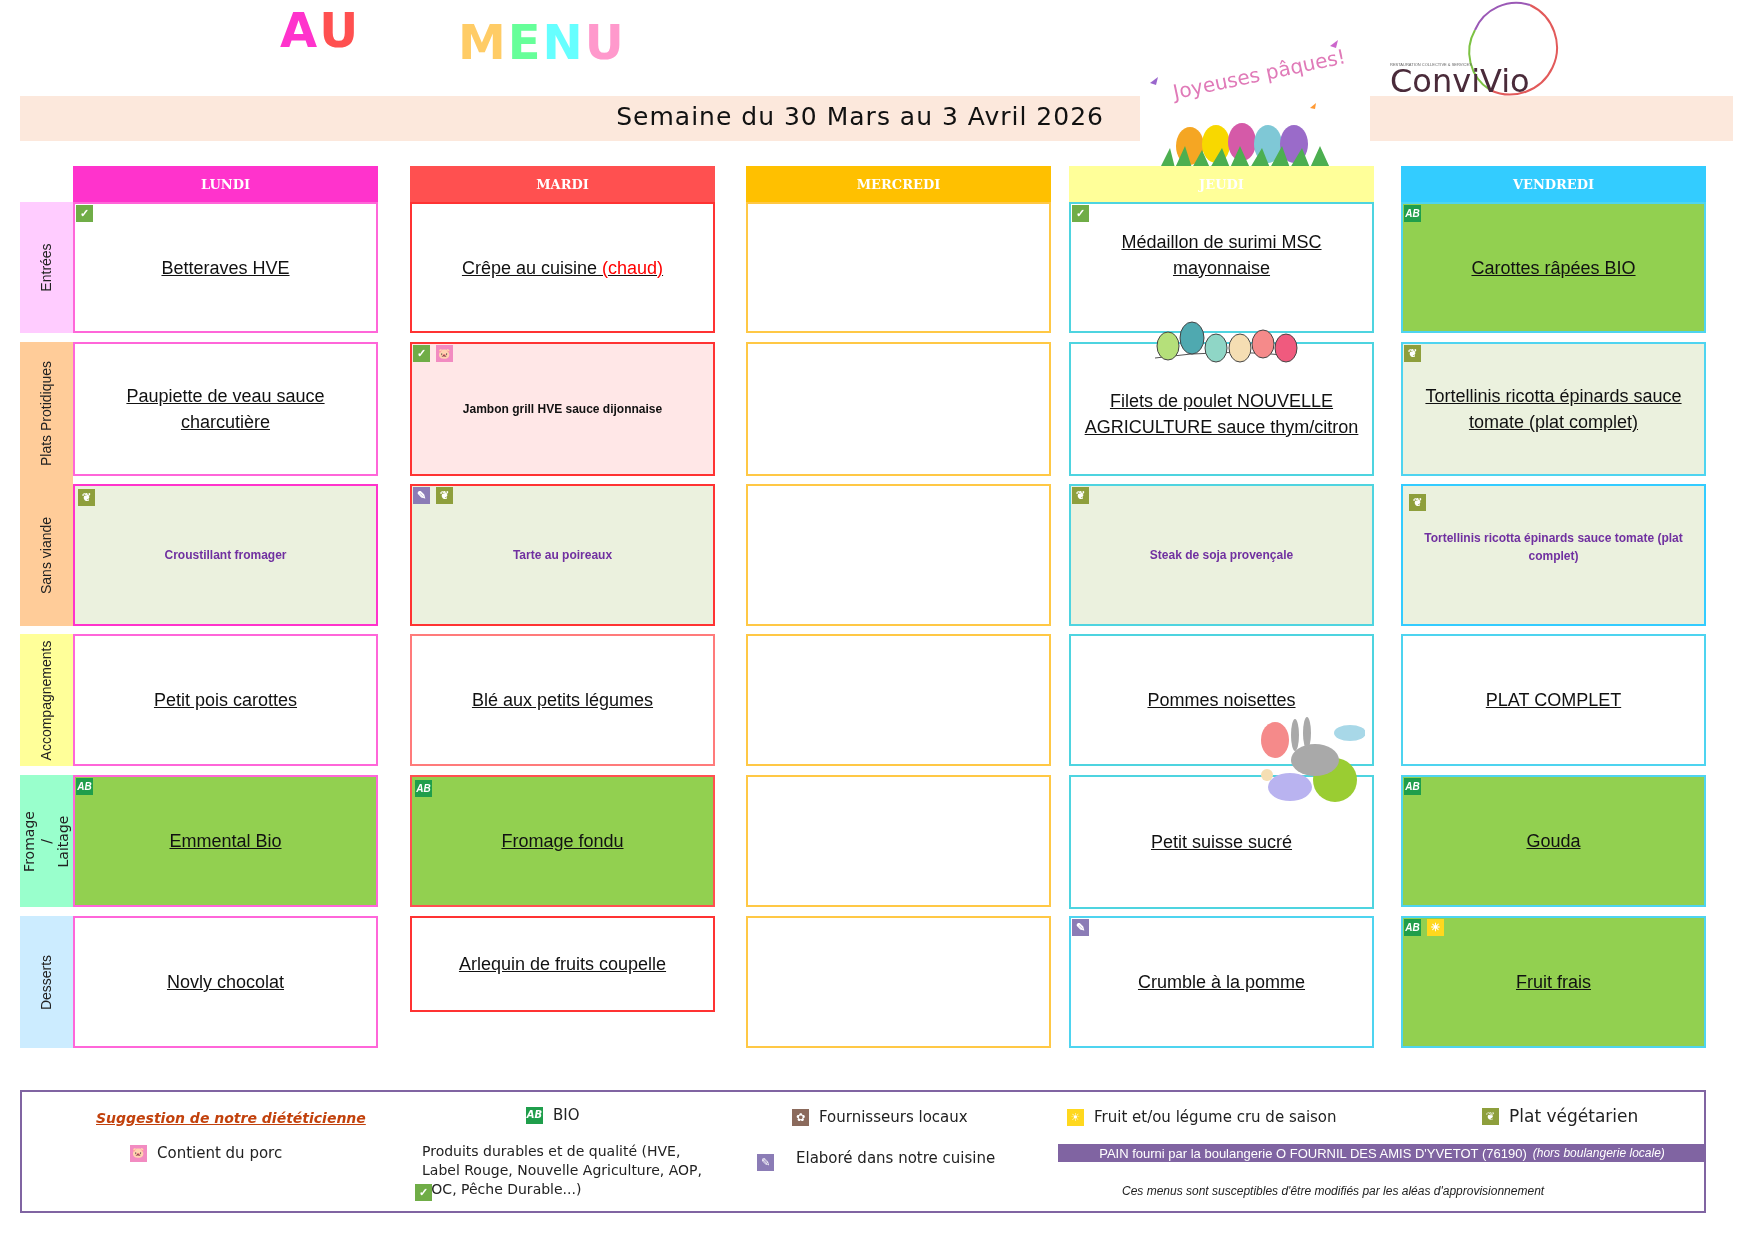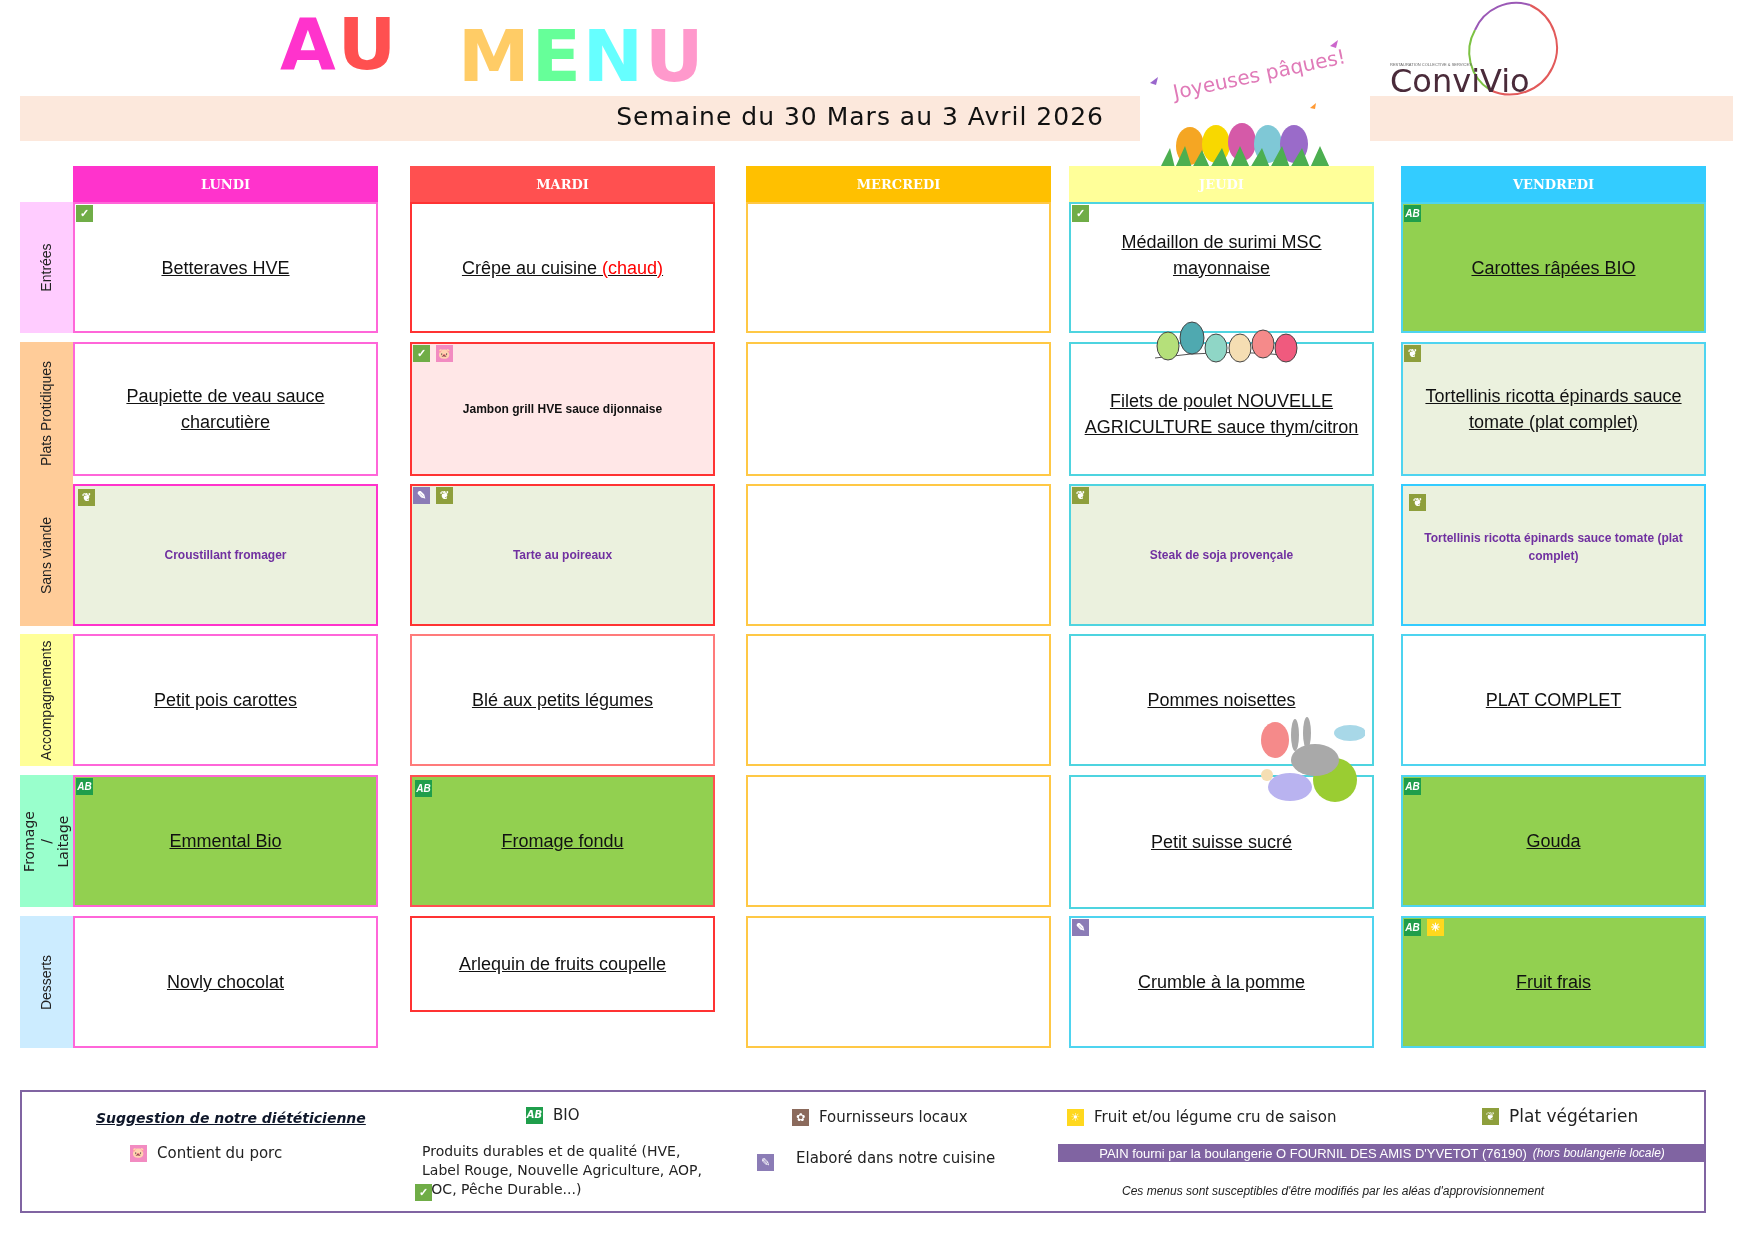--- a/index.html
+++ b/index.html
@@ -1,18 +1,18 @@
 <!DOCTYPE html>
 <html><head>
 <meta charset="utf-8">
 <style>
   * { box-sizing: border-box; margin: 0; padding: 0; }
   body { width: 1754px; height: 1240px; background: #ffffff; position: relative; overflow: hidden; font-family: "Liberation Sans", sans-serif; }
   .abs { position: absolute; }
-  .title-word { position: absolute; font-family: "DejaVu Sans", sans-serif; font-weight: bold; font-size: 72px; letter-spacing: 2px; }
+  .title-word { position: absolute; font-family: "DejaVu Sans", sans-serif; font-weight: bold; font-size: 48px; letter-spacing: 2px; }
   .title-word span { display: inline-block; }
   .banner { position: absolute; left: 20px; top: 96px; width: 1120px; height: 45px; background: #FCE8DC; }
   .banner-right { position: absolute; left: 1370px; top: 96px; width: 363px; height: 45px; background: #FCE8DC; }
   .banner-text { position: absolute; right: 36px; top: 6px; font-size: 25px; color: #111; font-family: "DejaVu Sans", sans-serif; letter-spacing: 1px; }
   .easter-art { position: absolute; left: 1140px; top: 28px; width: 225px; height: 140px; }
   .logo { position: absolute; left: 1380px; top: 0px; width: 200px; height: 100px; }
   .logo-text { position: absolute; left: 10px; top: 28px; font-size: 32px; color: #4a2b3a; font-family: "DejaVu Sans", sans-serif; letter-spacing: 0px; margin-top: 34px; }
   .logo-sub { position: absolute; left: 10px; top: 62px; font-size: 4px; color: #666; white-space: nowrap; }
   .day-header { position: absolute; top: 166px; height: 36px; color: #fff; font-family: "DejaVu Serif", serif; font-weight: bold; font-size: 13px; display: flex; align-items: center; justify-content: center; }
   .side-label { position: absolute; left: 20px; width: 53px; display: flex; align-items: center; justify-content: center; }
@@ -26,21 +26,21 @@
   .badge { width: 17px; height: 17px; display: flex; align-items: center; justify-content: center; font-size: 11px; color: #fff; font-weight: bold; line-height: 1; }
   .b-quality { background: #70AD47; }
   .b-bio { background: #1F9E4B; font-style: italic; font-size: 10px; }
   .b-pork { background: #F28BC1; }
   .b-veg { background: #8E9F3C; }
   .b-kitchen { background: #8B7CB6; }
   .b-season { background: #FFD81E; color: #fff; }
   .b-local { background: #8B6A5C; }
   .legend { position: absolute; left: 20px; top: 1090px; width: 1686px; height: 123px; border: 2px solid #8064A2; }
   .leg-item { position: absolute; font-size: 15px; color: #222; font-family: "DejaVu Sans", sans-serif; display: flex; align-items: center; gap: 10px; white-space: nowrap; }
-  .leg-title { position: absolute; left: 74px; top: 18px; font-size: 14px; font-weight: bold; text-decoration: underline; font-style: italic; color: #0f172a; font-family: "DejaVu Sans", sans-serif; }
+  .leg-title { position: absolute; left: 74px; top: 18px; font-size: 14px; font-weight: bold; text-decoration: underline; font-style: italic; color: #c2410c; font-family: "DejaVu Sans", sans-serif; }
   .bread { position: absolute; left: 1036px; top: 52px; width: 648px; height: 18px; background: #8064A2; color: #fff; font-size: 13px; display: flex; align-items: center; justify-content: center; white-space: nowrap; }
   .bread i { font-size: 12px; margin-left: 6px; }
   .disclaimer { position: absolute; left: 1100px; top: 92px; font-size: 12px; font-style: italic; color: #222; white-space: nowrap; }
   .quality-text { position: absolute; left: 400px; top: 50px; width: 300px; font-size: 14px; color: #222; text-align: left; line-height: 19px; font-family: "DejaVu Sans", sans-serif; }
 </style>
 </head>
 <body>
 
 <div class="title-word" style="left:280px; top:2px;">
   <span style="color:#FF33CC">A</span><span style="color:#FF5050">U</span>

